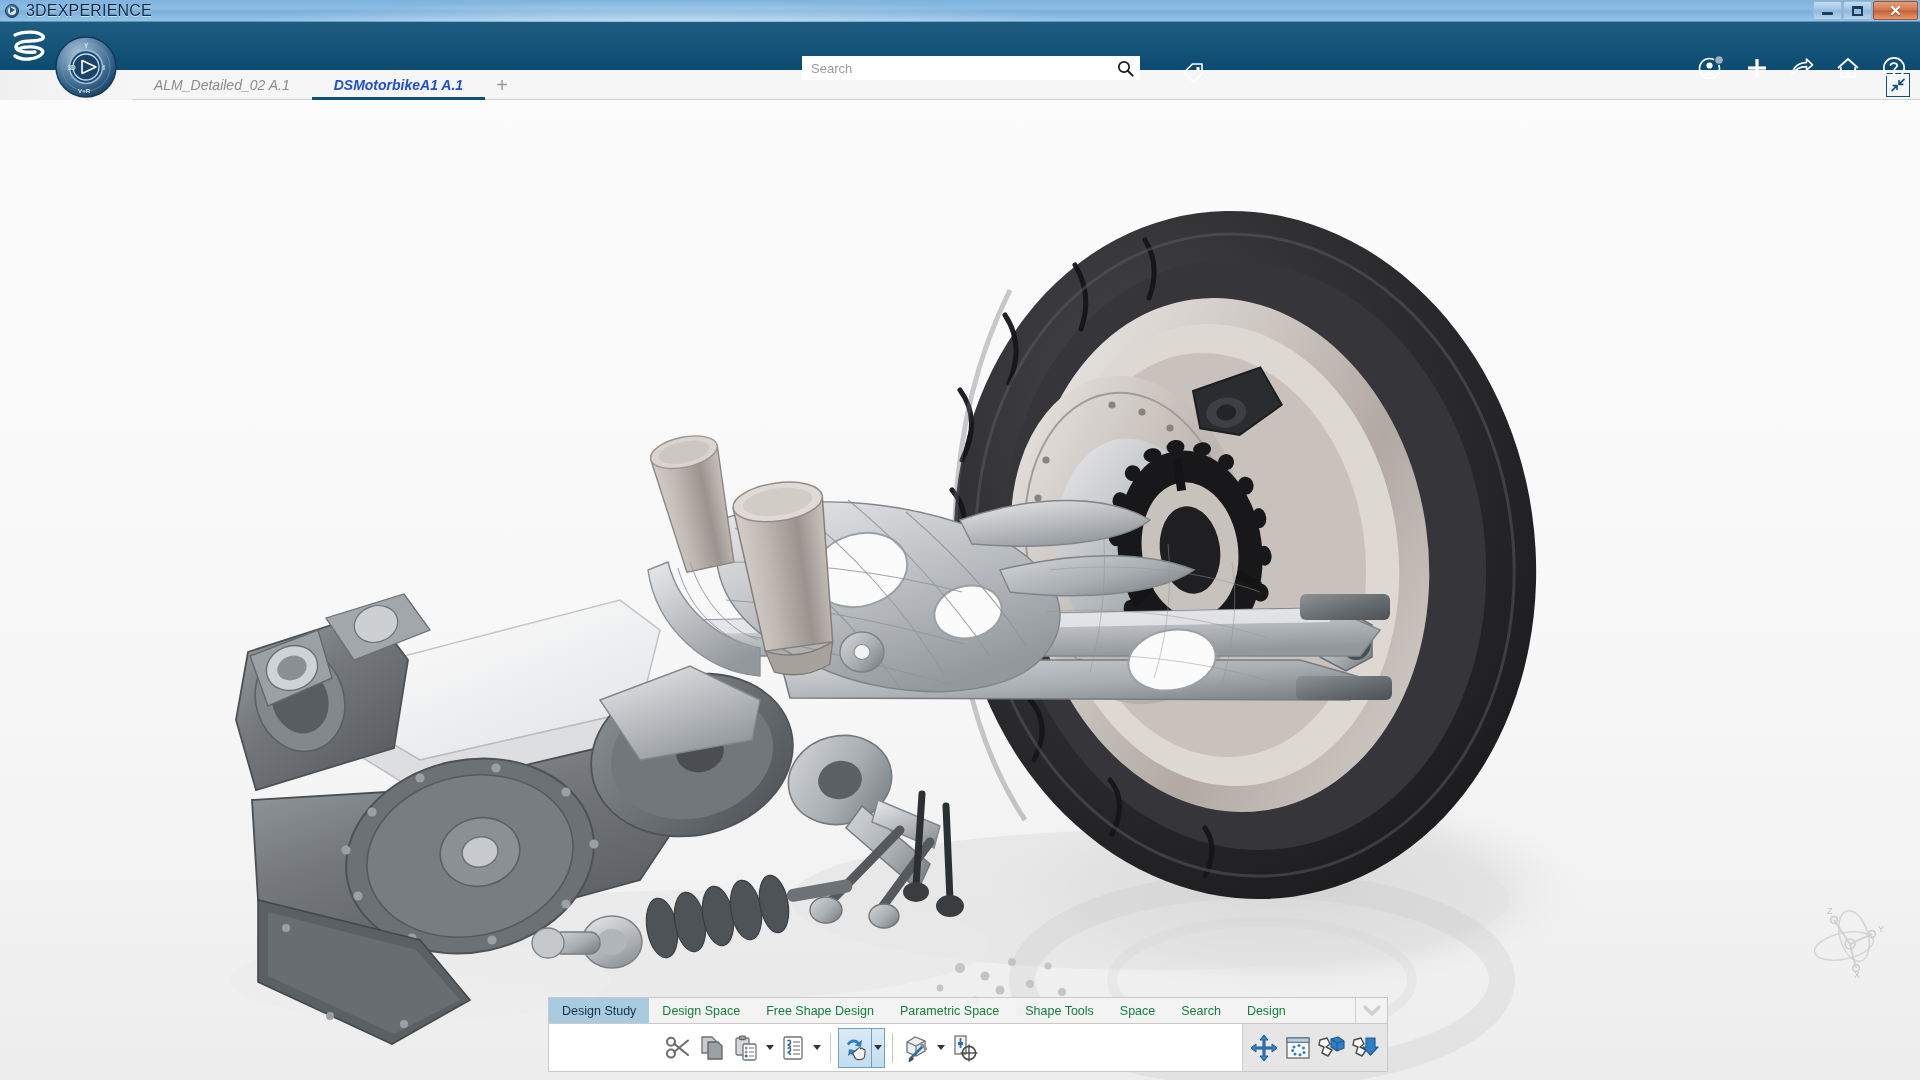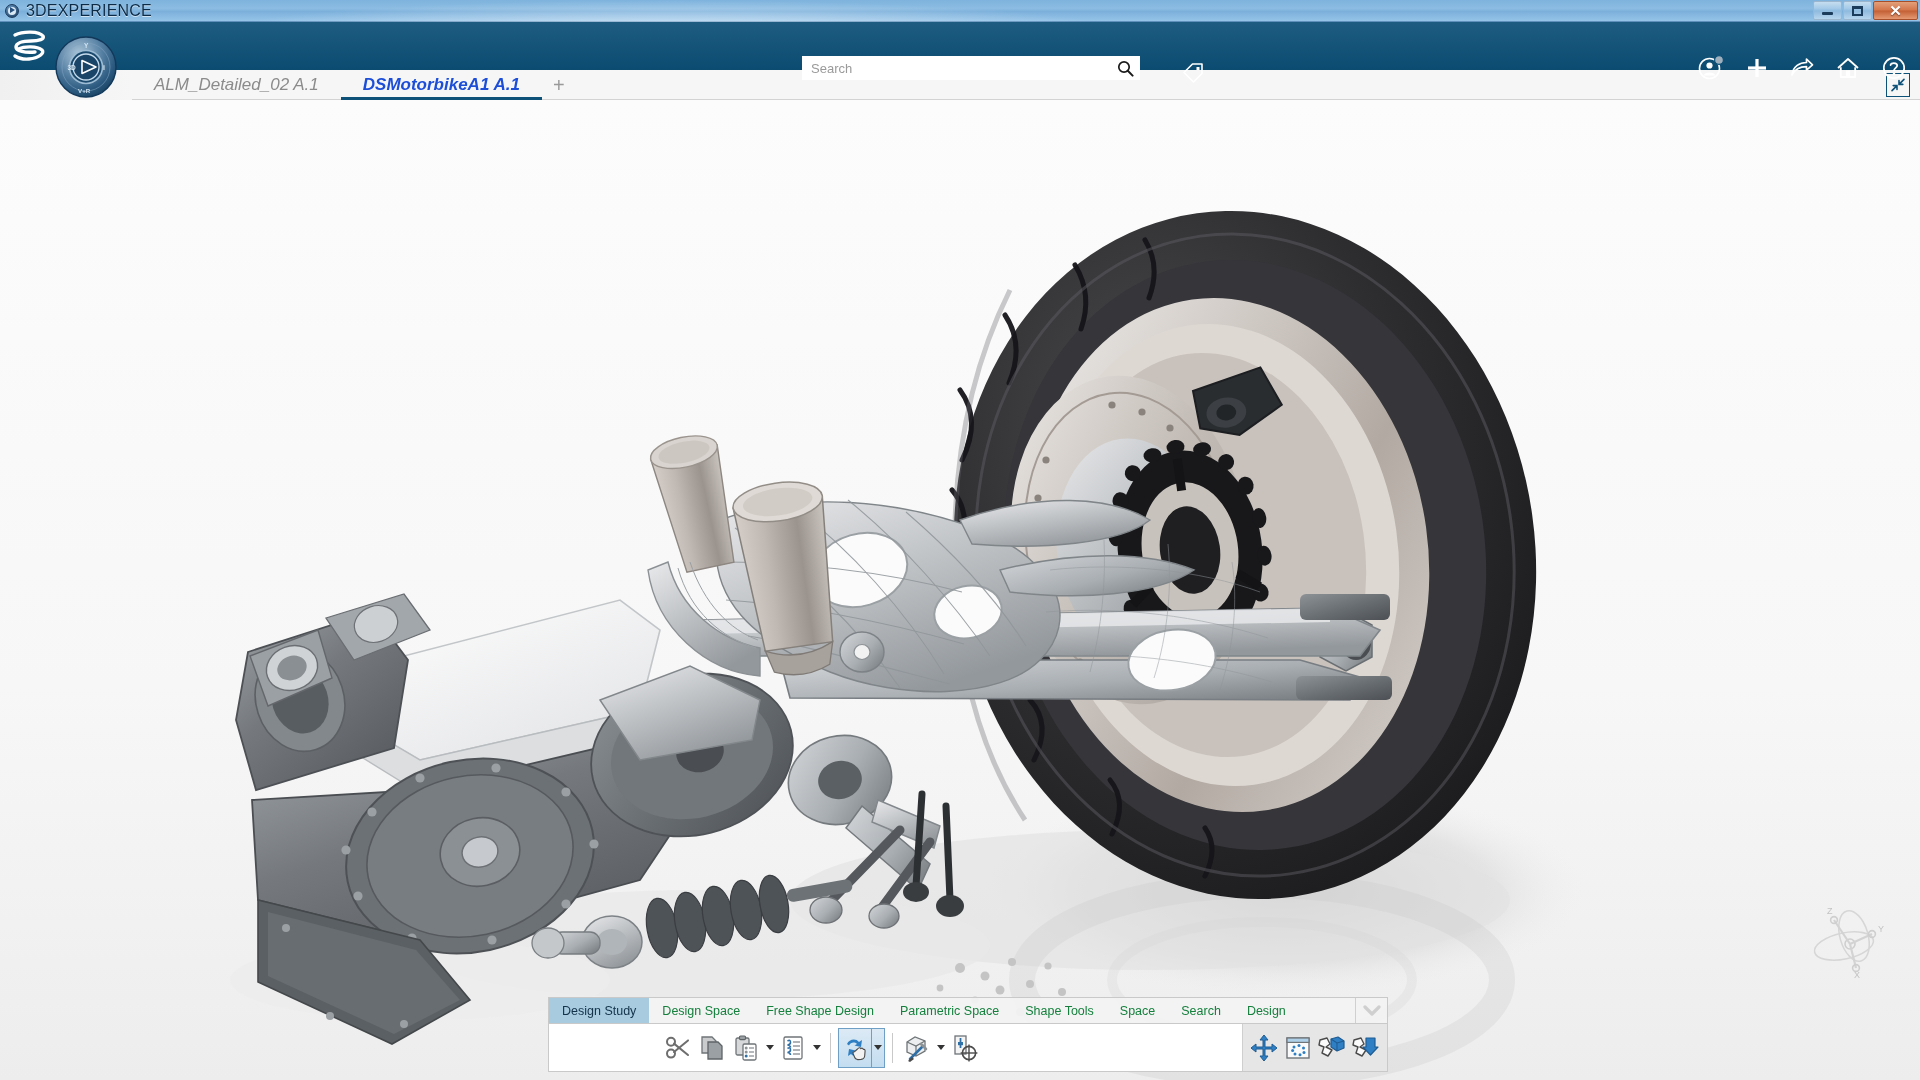--- a/index.html
+++ b/index.html
@@ -127,21 +127,21 @@
     border-bottom: 1px solid #d3d3d3;
     display: flex; align-items: stretch;
   }
   .tabbar-left-notch {
     width: 132px; height: 30px;
     background: linear-gradient(to right, #f0f0f0, #f6f6f6);
   }
   .tab {
     display: flex; align-items: center; justify-content: center;
     padding: 0 22px; height: 30px; cursor: pointer;
-    font-size: 17px; font-style: italic; color: #8b8b8b;
+    font-size: 14px; font-style: italic; color: #8b8b8b;
     white-space: nowrap; position: relative;
   }
   .tab.active { color: #1d4ed8; font-weight: bold; }
   .tab.active::after {
     content: ""; position: absolute; left: 0; right: 0; bottom: 0;
     height: 3px; background: #0d5078;
   }
   .tab-add {
     display:flex; align-items:center; justify-content:center;
     width: 34px; height: 30px; cursor:pointer; color:#9a9a9a; font-size: 20px;

